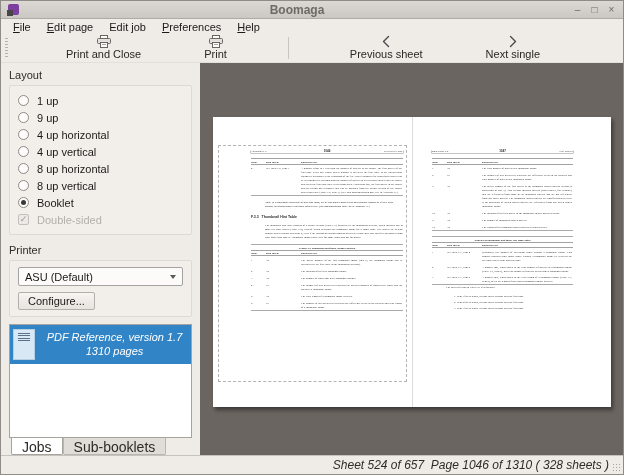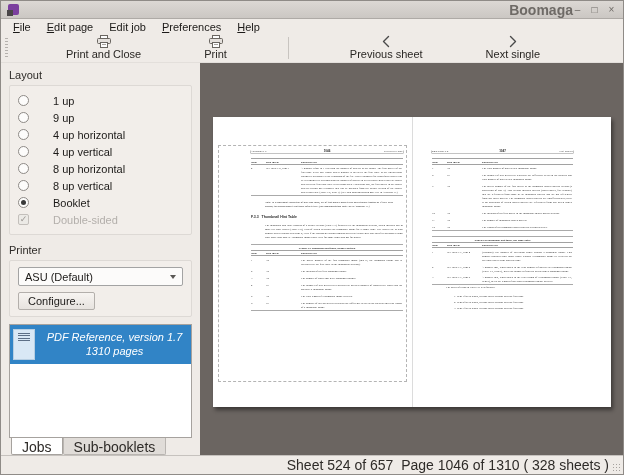--- a/index.html
+++ b/index.html
@@ -4,40 +4,40 @@
 <style>
   html,body{margin:0;padding:0;}
   body{width:624px;height:475px;box-sizing:border-box;border:1px solid #8f8b87;background:#efebe7;
        font-family:"Liberation Sans",sans-serif;font-size:11px;color:#1c1a18;
        display:flex;flex-direction:column;overflow:hidden;position:relative;}
   
   .titlebar{height:17px;flex:0 0 17px;display:flex;align-items:center;padding:0 5px;
             background:linear-gradient(#dcd8d4,#cbc7c3);border-bottom:1px solid #aeaaa6;}
   .app-icon{width:11px;height:11px;margin:0 2px;background:#7b3f9e;border-radius:2px;position:relative;flex:0 0 11px;}
   .app-icon::after{content:'';position:absolute;left:-1px;bottom:-1px;width:6px;height:6px;background:#4a4648;}
-  .tb-title{flex:1;text-align:right;font-weight:bold;color:#6e6a66;font-size:14px;}
+  .tb-title{flex:1;text-align:center;font-weight:bold;color:#6e6a66;font-size:12px;}
   .tb-controls{display:flex;gap:8px;color:#6e6a66;font-size:10px;padding-right:2px;}
   .tb-controls span{width:9px;text-align:center;cursor:default;}
   
   .menubar{height:15px;flex:0 0 15px;display:flex;align-items:center;padding-left:4px;}
   .menu-item{padding:1px 8px;}
   .menu-item .u{text-decoration:underline;}
   
   .toolbar{height:28px;flex:0 0 28px;display:flex;align-items:stretch;border-bottom:1px solid #e3dfdb;gap:47px;}
   .tb-grip{width:3px;margin:4px 3px 4px 4px;background:repeating-linear-gradient(to bottom,#b5b1ad 0 1px,transparent 1px 3px);}
   .tool-btn{display:flex;flex-direction:column;align-items:center;justify-content:flex-end;padding:1px 8px 2px;color:#2a2724;}
   .tool-btn .ticon{height:14px;display:flex;align-items:center;justify-content:center;}
   .tb-sep{width:1px;background:#c8c4c0;margin:3px 6px;}
   
   .main{flex:1;display:flex;min-height:0;}
   .sidebar{width:199px;flex:0 0 199px;box-sizing:border-box;padding:4px 8px 0;display:flex;flex-direction:column;}
   .group-label{margin:2px 0 4px;color:#2e2b28;}
   .group-panel{background:#f2eeea;border:1px solid #ddd9d5;border-radius:2px;padding:6px 8px;}
   .layout-panel{margin-bottom:7px;}
-  .opt-row{display:flex;align-items:center;gap:24px;height:17px;}
+  .opt-row{display:flex;align-items:center;gap:8px;height:17px;}
   .radio{width:11px;height:11px;border-radius:50%;border:1px solid #8e8a86;background:#fdfcfb;box-sizing:border-box;position:relative;flex:0 0 11px;}
   .radio.sel::after{content:'';position:absolute;inset:2px;border-radius:50%;background:#3a3a3a;}
   .checkbox{width:11px;height:11px;border:1px solid #c3bfbb;background:#eceae6;box-sizing:border-box;
             color:#9a9692;font-size:9px;line-height:9px;text-align:center;border-radius:2px;flex:0 0 11px;}
   .opt-row.disabled{color:#b3afab;}
   .combo{height:17px;background:#fcfbfa;border:1px solid #a3a3a3;border-radius:2px;display:flex;align-items:center;
          justify-content:space-between;padding:0 6px;margin-bottom:6px;}
   .combo-arrow{width:0;height:0;border-left:3px solid transparent;border-right:3px solid transparent;border-top:4px solid #5a5754;}
   .btn{display:inline-block;background:linear-gradient(#f7f4f1,#e7e3df);border:1px solid #b3afab;border-radius:2px;
        padding:2px 9px;align-self:flex-start;}
@@ -79,21 +79,21 @@
   .t-row{display:grid;grid-template-columns:30px 70px 1fr;padding:4px 0 2px;font-size:5.5px;line-height:1.45;}
   .t-cell.c2{text-align:justify;padding-right:2px;}
   .doc-note{font-style:italic;font-size:5.5px;line-height:1.5;margin:8px 20px 0 28px;text-align:justify;}
   .doc-heading{font-family:"Liberation Sans",sans-serif;font-weight:bold;font-size:7px;margin:14px 0 8px;white-space:pre;}
   .doc-para{font-size:5.5px;line-height:1.5;text-align:justify;margin:0 0 8px 28px;}
   .doc-list{font-size:5.5px;line-height:1.5;margin:8px 0 0 44px;}
   .doc-list-item{margin-bottom:4px;}
   
   .statusbar{height:18px;flex:0 0 18px;border-top:1px solid #c6c2be;background:#efebe7;display:flex;align-items:center;
              justify-content:flex-end;padding-right:14px;position:relative;}
-  .status-text{font-size:14px;color:#2e2b28;white-space:pre;}
+  .status-text{font-size:12px;color:#2e2b28;white-space:pre;font-style:italic;}
   .grip{position:absolute;right:2px;bottom:2px;width:9px;height:9px;
         background-image:radial-gradient(#a5a19d 1px,transparent 1px);background-size:3px 3px;}
 </style>
 </head>
 <body>
 
 <div class="titlebar">
   <div class="app-icon"></div>
   <div class="tb-title">Boomaga</div>
   <div class="tb-controls">

